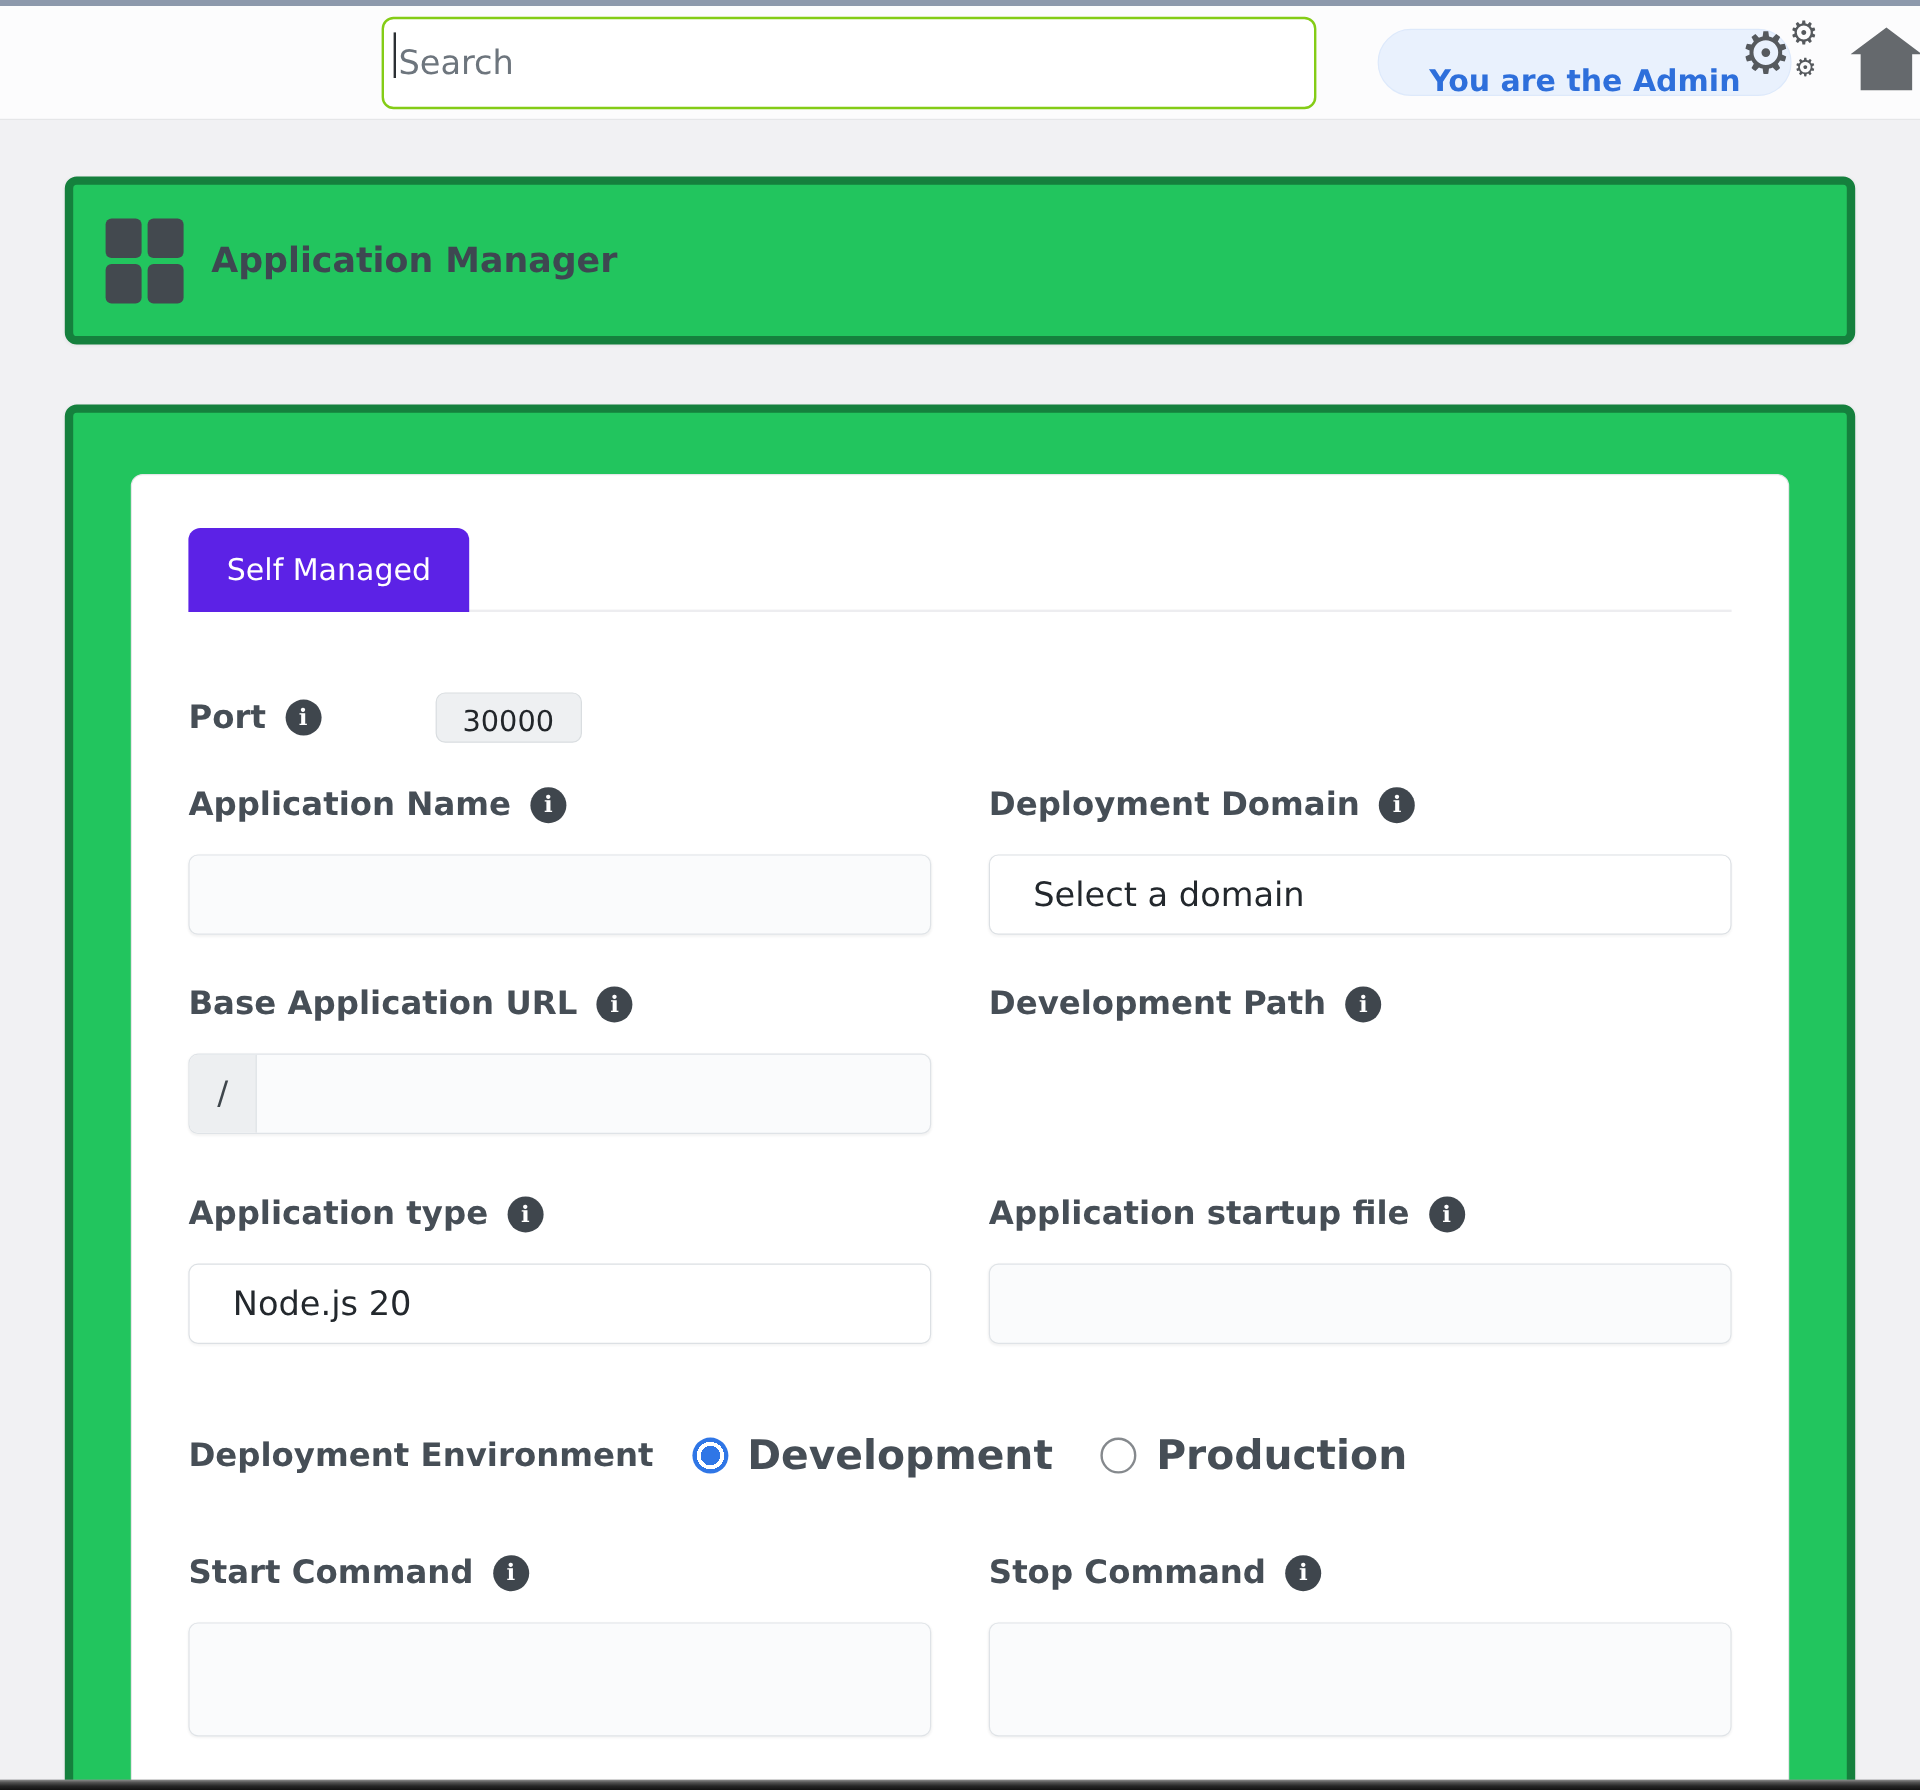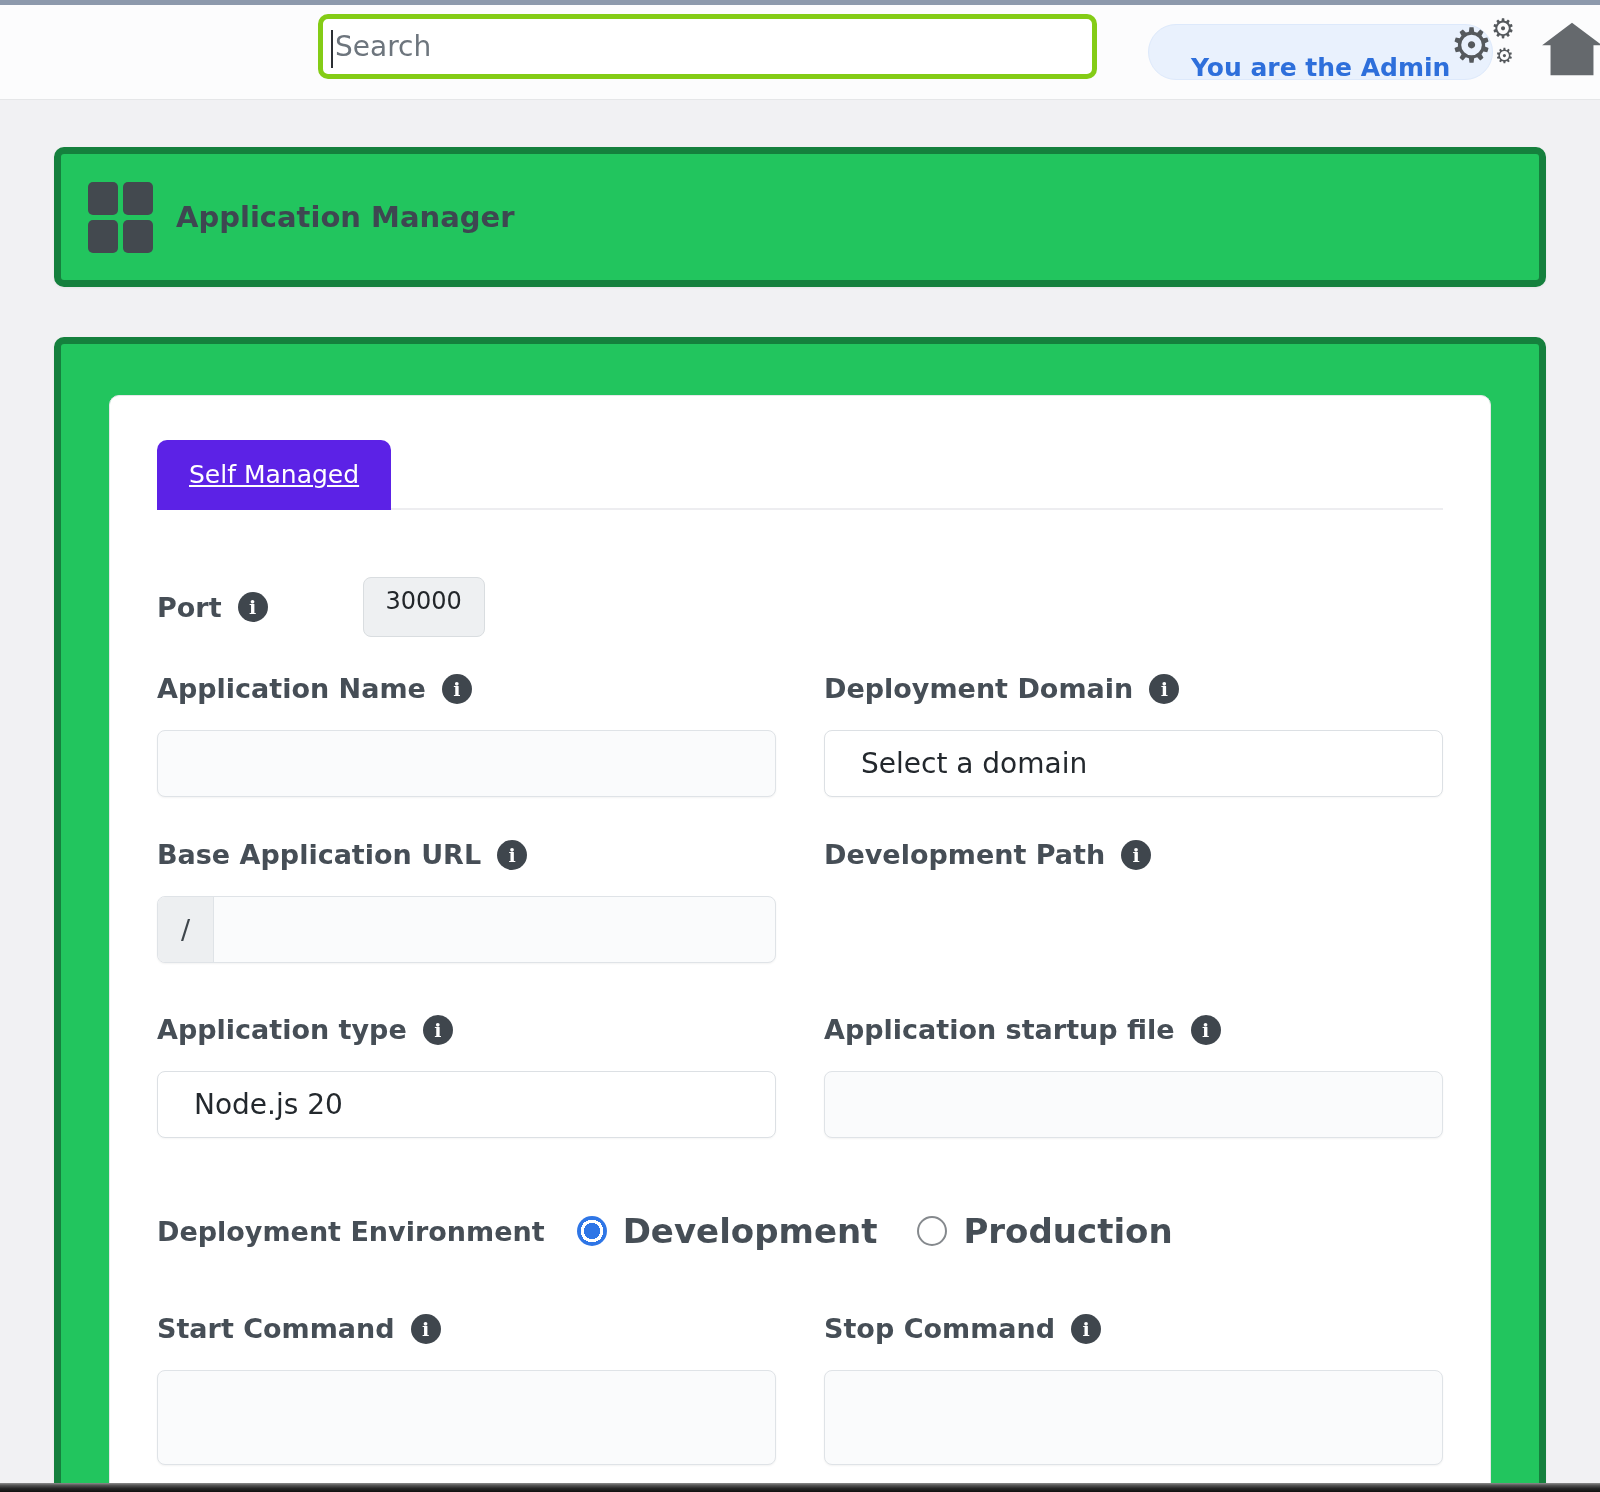--- a/index.html
+++ b/index.html
@@ -11,22 +11,22 @@
     overflow:hidden;
     color:#454d55;
   }
   
   .top-strip { height:5px; background:#8d99ac; }
   .header {
     height:95px; background:#fcfcfd; border-bottom:1px solid #e5e6e8;
     position:relative;
   }
   .search-wrap {
-    position:absolute; left:318px; top:9px; width:779px; height:65px;
-    background:#ffffff; border:5px solid #84cc16; border-radius:10px;
+    position:absolute; left:318px; top:9px; width:779px; height:77px;
+    background:#ffffff; border:2px solid #84cc16; border-radius:10px;
   }
   .search-wrap input {
     width:100%; height:100%; border:none; outline:none; background:transparent;
     font-family:inherit; font-size:28px; color:#3c4248; padding-left:12px;
   }
   .search-wrap input::placeholder { color:#6d757d; opacity:1; }
   .caret { position:absolute; left:8px; top:11px; width:2px; height:38px; background:#2b2f33; }
   .admin-badge {
     position:absolute; left:1148px; top:19px; height:56px; line-height:54px;
     padding:16px 42px; border-radius:28px; background:#e9f1fd; border:1px solid #dde9fb;
@@ -50,33 +50,33 @@
   .page-title { margin-left:23px; font-size:29px; font-weight:bold; color:#3e4751; }
   .section-card { margin-top:50px; height:1180px; padding:51px 48px 0; }
   .inner-card {
     border:1px solid #e5e7e9; border-radius:10px; height:1120px;
     padding:44px 47px 0; background:#ffffff;
   }
   
   .tab-row { border-bottom:2px solid #ededf0; display:flex; }
   .tab {
     background:#5c22e6; color:#ffffff; font-size:25px; height:70px; line-height:70px;
-    padding:0 32px; border-radius:10px 10px 0 0; margin-bottom:-2px; cursor:default;text-decoration:underline;
+    padding:0 32px; border-radius:10px 10px 0 0; margin-bottom:-2px; cursor:default;
   }
   
   .field-label { display:flex; align-items:center; font-size:27px; font-weight:bold; color:#464e56; }
   .info {
     width:30px; height:30px; border-radius:50%; background:#3f464d; color:#ffffff;
     display:inline-flex; align-items:center; justify-content:center;
     font-family:"DejaVu Serif", serif; font-weight:bold; font-size:19px; margin-left:16px;
     flex:0 0 auto;
   }
   .port-row { margin-top:67px; display:flex; align-items:center; }
   .port-box {
-    margin-left:95px; width:122px; height:60px; line-height:46px; text-align:center;
+    margin-left:95px; width:122px; height:42px; line-height:46px; text-align:center;
     background:#eef0f2; border:1px solid #d9dde0; border-radius:8px;
     font-size:24px; color:#22262a;
   }
   .form-grid { display:grid; grid-template-columns:1fr 1fr; column-gap:48px; }
   .row1 { margin-top:36px; } .row2 { margin-top:42px; } .row3 { margin-top:51px; }
   .field .field-label { margin-bottom:26px; }
   .text-input {
     width:100%; height:67px; background:#fafbfc; border:1px solid #dfe3e7; border-radius:8px;
     box-shadow:0 1px 2px rgba(0,0,0,0.05); font-family:inherit; font-size:27px;
     color:#2a2f34; padding:0 20px; outline:none;

